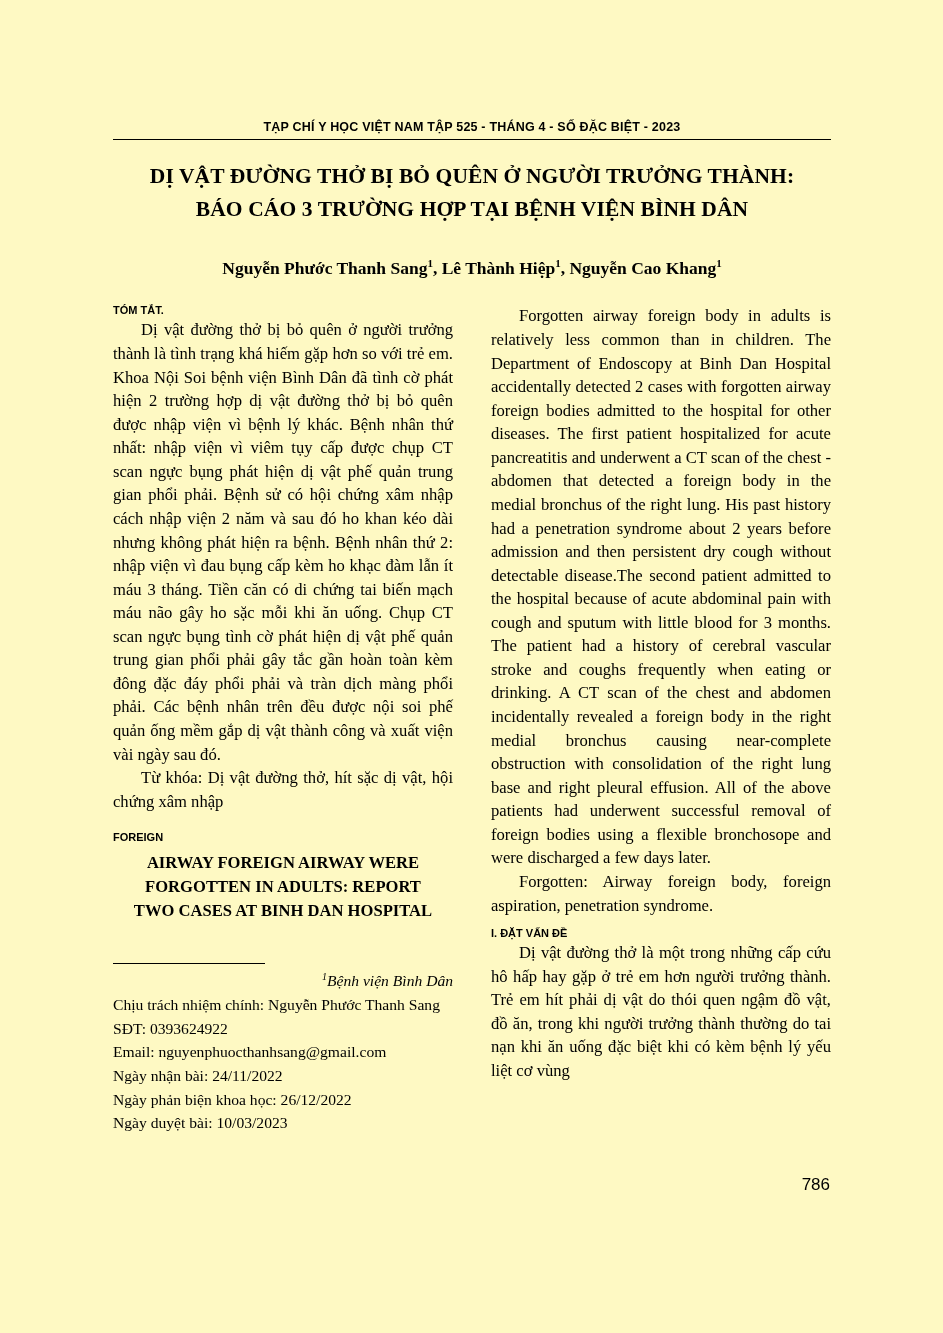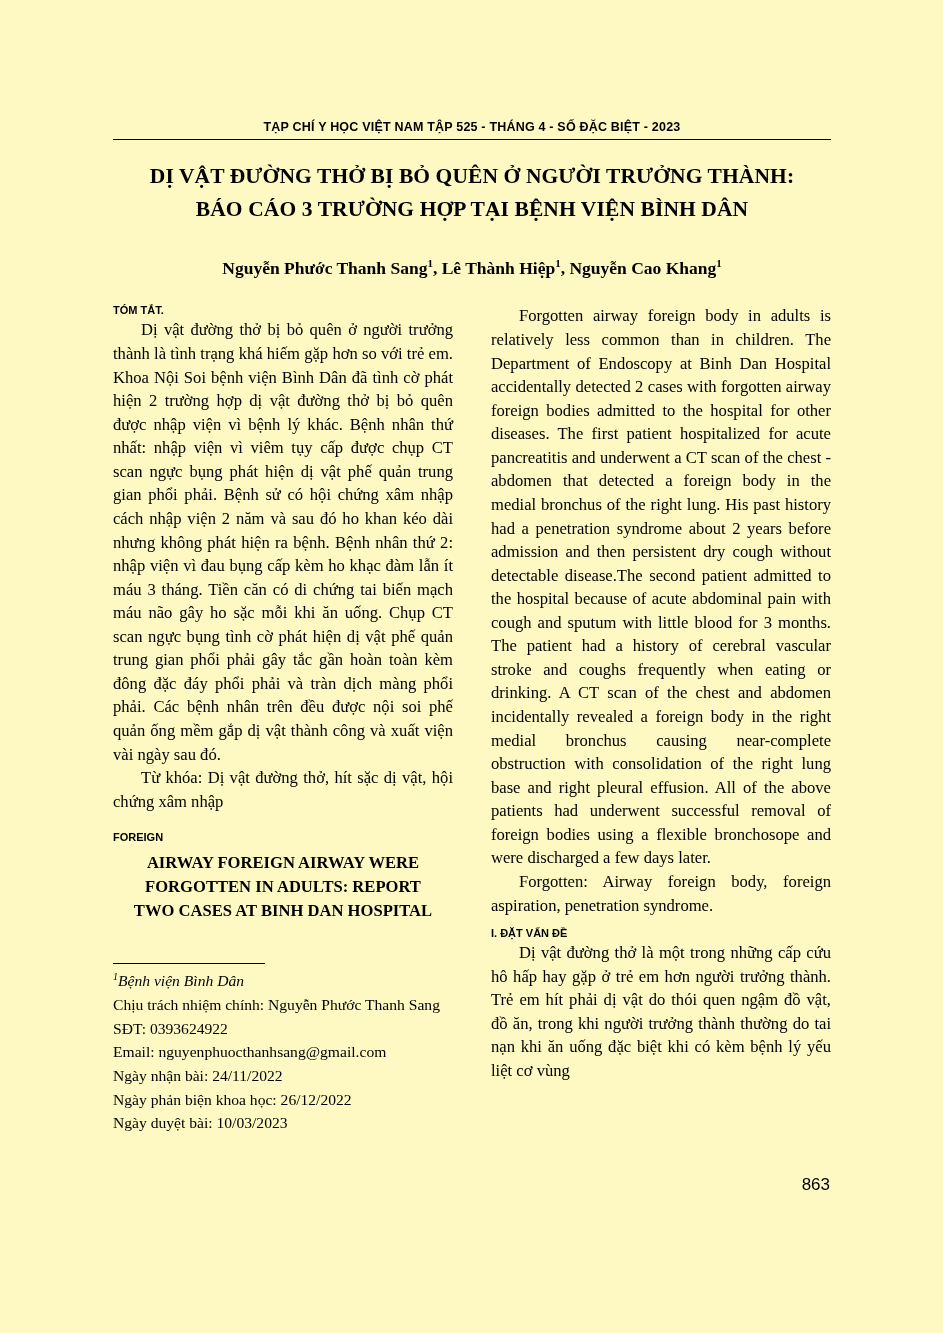--- a/index.html
+++ b/index.html
@@ -95,20 +95,21 @@
     width: 152px;
     border-top: 1px solid #000;
     margin: 40px 0 6px 0;
   }
   .footnote {
     font-size: 15.6px;
     line-height: 1.45;
   }
   .footnote .aff {
     font-style: italic;
+    text-align: right;
   }
   .footnote .aff sup {
     font-size: 10px;
     vertical-align: super;
     font-style: italic;
   }
   .footnote div { margin-bottom: 1px; }
   .page-number {
     position: absolute;
     right: 113px;
@@ -168,14 +169,14 @@
         <p class="body">Forgotten airway foreign body in adults is relatively less common than in children. The Department of Endoscopy at Binh Dan Hospital accidentally detected 2 cases with forgotten airway foreign bodies admitted to the hospital for other diseases. The first patient hospitalized for acute pancreatitis and underwent a CT scan of the chest - abdomen that detected a foreign body in the medial bronchus of the right lung. His past history had a penetration syndrome about 2 years before admission and then persistent dry cough without detectable disease.The second patient admitted to the hospital because of acute abdominal pain with cough and sputum with little blood for 3 months. The patient had a history of cerebral vascular stroke and coughs frequently when eating or drinking. A CT scan of the chest and abdomen incidentally revealed a foreign body in the right medial bronchus causing near-complete obstruction with consolidation of the right lung base and right pleural effusion. All of the above patients had underwent successful removal of foreign bodies using a flexible bronchosope and were discharged a few days later.</p>
         <p class="body"><span class="kw-label">Forgotten:</span><span> Airway foreign body, foreign aspiration, penetration syndrome.</span></p>
         <div class="spacer-10"></div>
         <div class="sec-head">I. ĐẶT VẤN ĐỀ</div>
         <p class="body">Dị vật đường thở là một trong những cấp cứu hô hấp hay gặp ở trẻ em hơn người trưởng thành. Trẻ em hít phải dị vật do thói quen ngậm đồ vật, đồ ăn, trong khi người trưởng thành thường do tai nạn khi ăn uống đặc biệt khi có kèm bệnh lý yếu liệt cơ vùng</p>
       </div>
 
     </div>
   </div>
 
-  <div class="page-number">863</div>
+  <div class="page-number">786</div>
 </div>
 
 </body></html>

